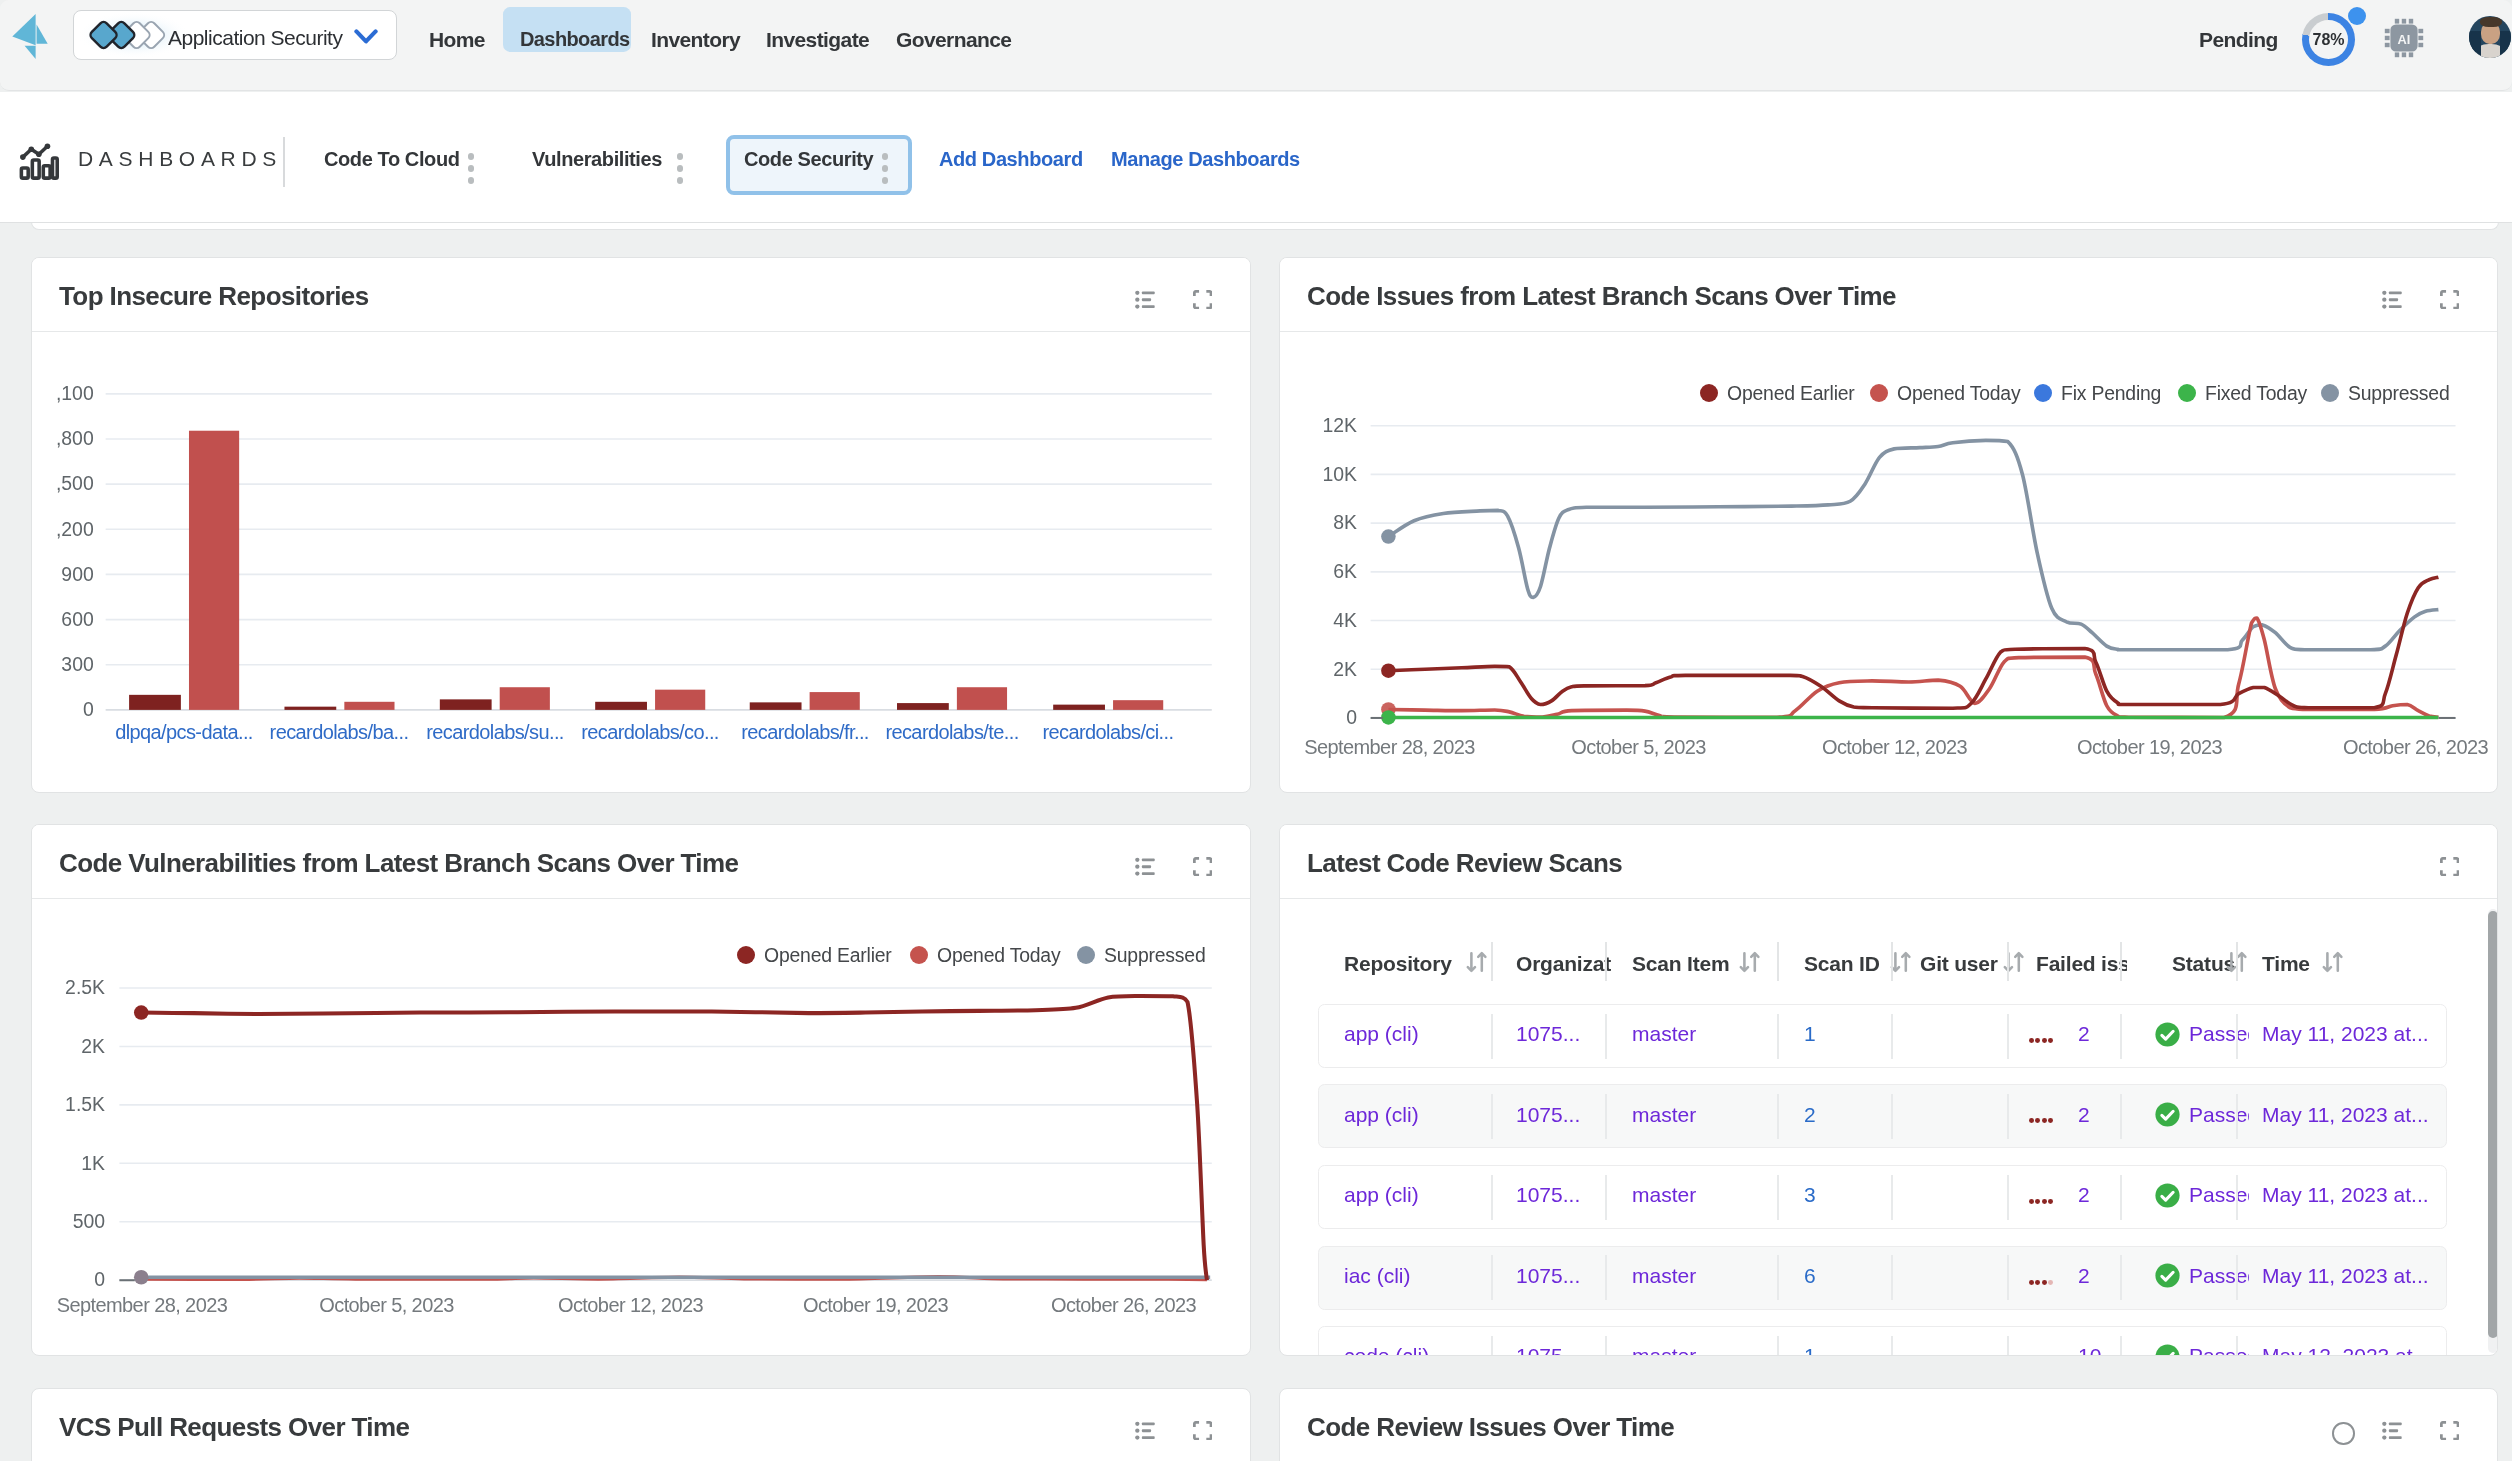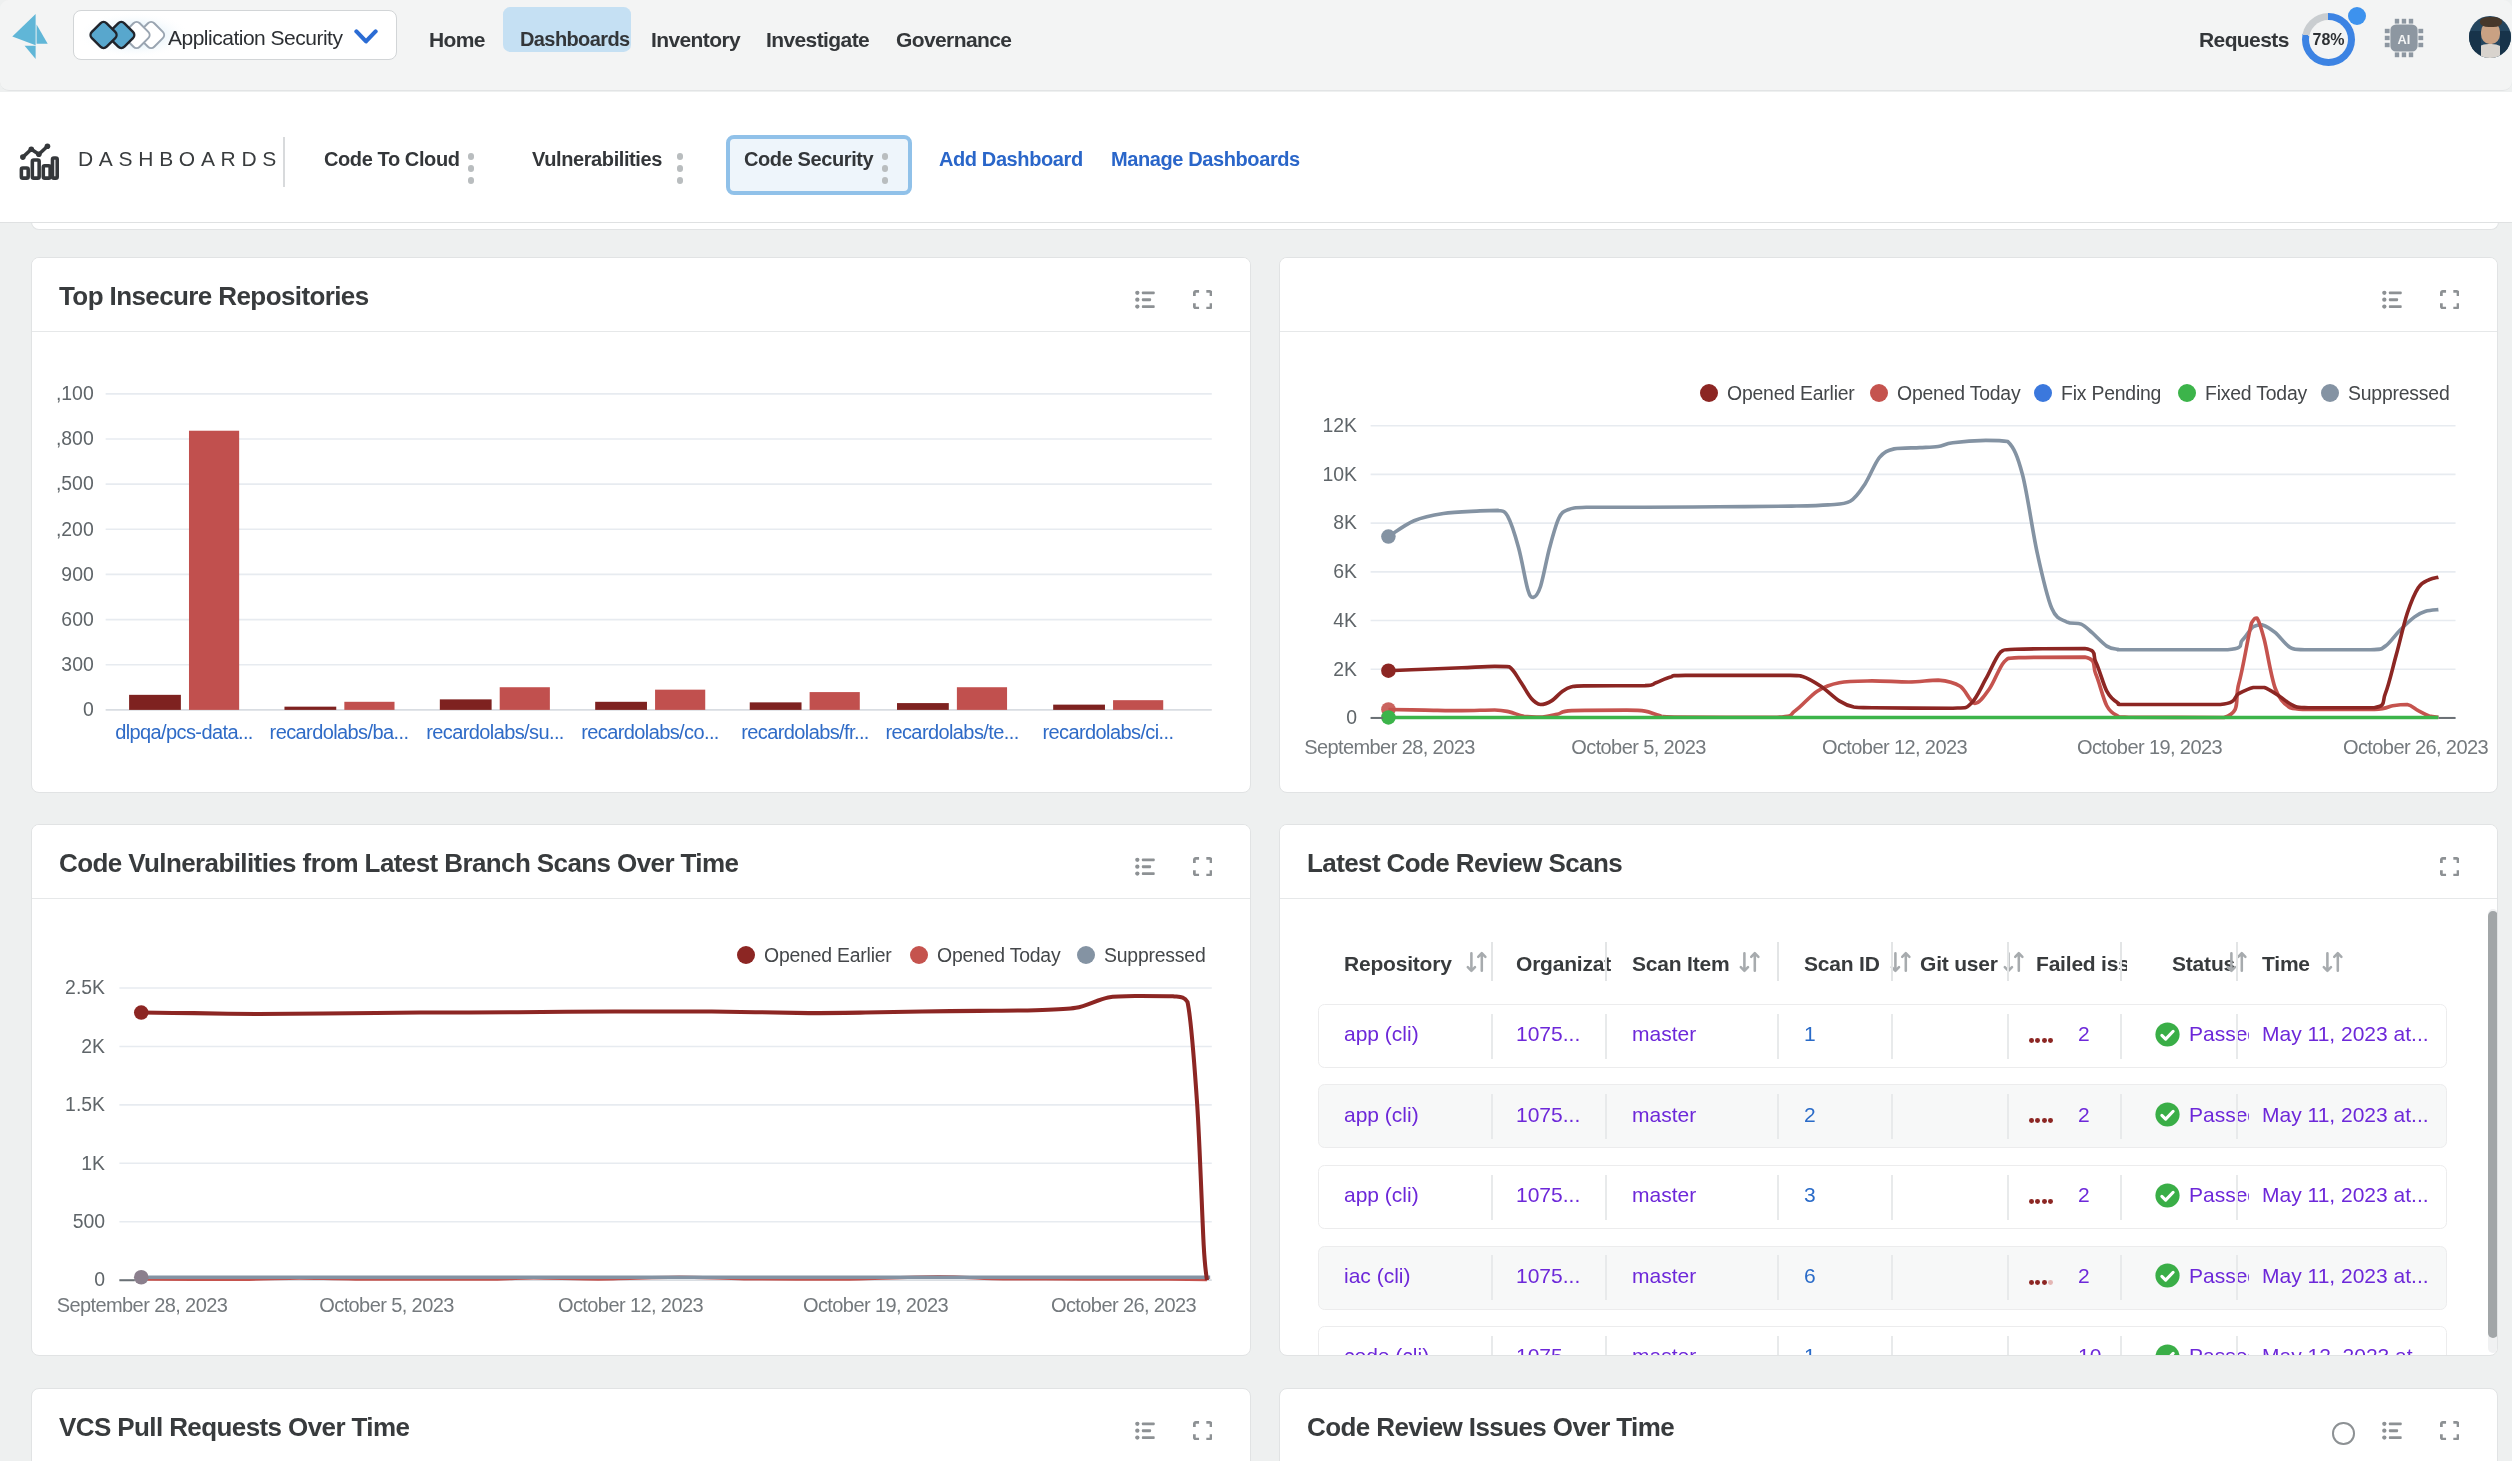--- a/index.html
+++ b/index.html
@@ -55,21 +55,21 @@
 <div class="abs" style="left:168px;top:26px;font-size:21px;font-weight:500;color:#2c2f33;letter-spacing:-0.5px;">Application Security</div>
 <svg class="abs" style="left:354px;top:29px" width="24" height="16" viewBox="0 0 30 20">
       <path d="M3,3 L15,15.5 L27,3" fill="none" stroke="#2b6cd4" stroke-width="5.2" stroke-linecap="round" stroke-linejoin="round"></path>
     </svg>
 <div class="navlink" style="left:429px;top:27.5px;">Home</div>
 <div class="abs" style="left:503px;top:7.3px;width:128px;height:45px;background:#c5e0f3;border-radius:7.3px;"></div>
 <div class="navlink" style="left:520px;top:28px;font-size:20px;">Dashboards</div>
 <div class="navlink" style="left:651px;top:27.5px;">Inventory</div>
 <div class="navlink" style="left:766px;top:27.5px;">Investigate</div>
 <div class="navlink" style="left:896px;top:27.5px;">Governance</div>
-<div class="navlink" style="left:2199px;top:27.5px;">Requests</div>
+<div class="navlink" style="left:2199px;top:27.5px;">Pending</div>
 <div class="abs" style="left:2302px;top:13px;width:53px;height:53px;border-radius:50%;background:conic-gradient(#3c83e3 0 281deg,#c9cdd0 281deg 360deg);"></div>
 <div class="abs" style="left:2309px;top:20px;width:39px;height:39px;border-radius:50%;background:#f3f4f4;"></div>
 <div class="abs" style="left:2302px;top:13px;width:53px;height:53px;text-align:center;line-height:53px;font-size:16px;font-weight:700;color:#2e3134;">78%</div>
 <div class="abs" style="left:2348px;top:6.5px;width:18px;height:18px;border-radius:50%;background:#3d92ee;"></div>
 <svg class="abs" style="left:2384px;top:18px" width="40" height="40" viewBox="0 0 50 50">
 <g fill="#8d97a1">
         <rect x="8" y="8" width="34" height="34" rx="7"></rect>
 <rect x="13.5" y="1" width="5.5" height="6"></rect>
         <rect x="22.2" y="1" width="5.5" height="6"></rect>
         <rect x="31" y="1" width="5.5" height="6"></rect>
@@ -187,20 +187,21 @@
 <div class="xlab" style="left:55px;top:463px;">dlpqa/pcs-data...</div>
 <div class="xlab" style="left:210px;top:463px;">recardolabs/ba...</div>
 <div class="xlab" style="left:366px;top:463px;">recardolabs/su...</div>
 <div class="xlab" style="left:521px;top:463px;">recardolabs/co...</div>
 <div class="xlab" style="left:676px;top:463px;">recardolabs/fr...</div>
 <div class="xlab" style="left:823px;top:463px;">recardolabs/te...</div>
 <div class="xlab" style="left:979px;top:463px;">recardolabs/ci...</div>
 </div>
 <div class="card" style="left:1279px;top:257px;width:1219px;height:536px;">
 <div class="chead"></div>
+    <div class="ctitle">Code Issues from Latest Branch Scans Over Time</div>
 <svg class="abs" style="left:1102px;top:32px" width="20" height="19.4" viewBox="0 0 25 24">
 <g fill="#8d9194">
         <circle cx="2.9" cy="3.4" r="2.7"></circle>
         <circle cx="2.9" cy="12" r="2.7"></circle>
         <circle cx="2.9" cy="20.6" r="2.7"></circle>
 <rect x="8.6" y="1.7" width="16" height="3.5" rx="1"></rect>
         <rect x="8.6" y="10.3" width="11.5" height="3.5" rx="1"></rect>
         <rect x="8.6" y="18.9" width="16" height="3.5" rx="1"></rect>
       </g>
     </svg>

